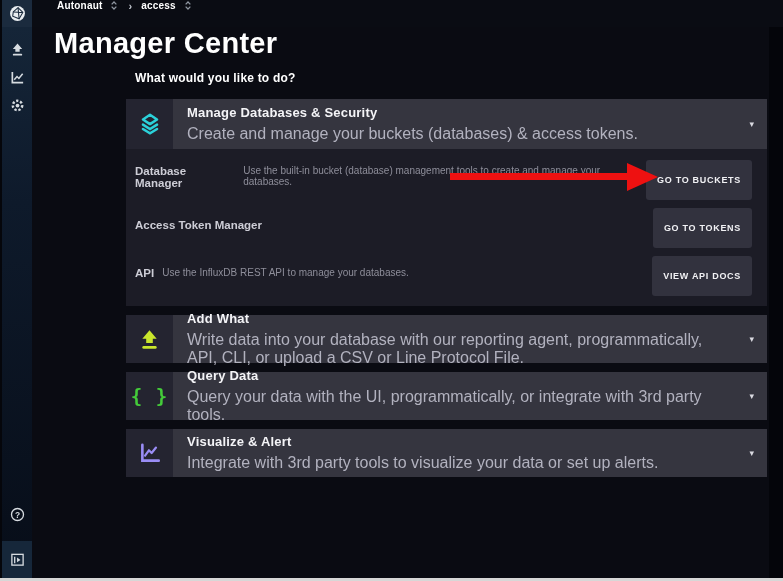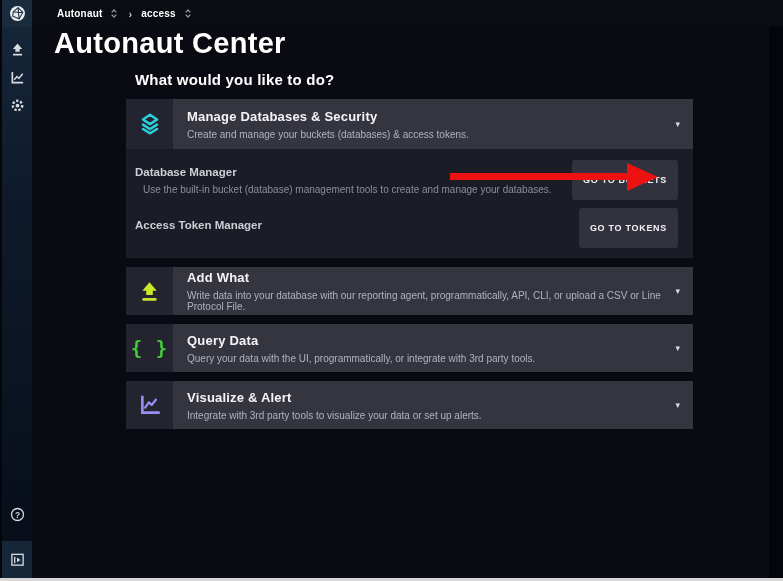--- a/index.html
+++ b/index.html
@@ -11,60 +11,60 @@
     -webkit-font-smoothing:antialiased;
   }
 
   
   .bottom-edge { position:absolute; left:0; right:0; bottom:0; height:3px; background:#d7d7d7; }
   .right-dark-col { position:absolute; top:27px; bottom:3px; right:0; width:14px; background:#04050a; }
 
   
   .topbar {
     position:absolute; left:32px; top:0; right:0; height:27px;
-    background:#0a0c13; display:flex; align-items:center; padding-left:25px;
+    background:#0a0c13; display:flex; align-items:flex-start; padding-left:25px;
   }
   .crumb { display:flex; align-items:center; gap:4px; cursor:pointer; }
   .crumb-label { color:#ffffff; font-size:10px; font-weight:bold; letter-spacing:.2px; }
   .crumb-sep { color:#c3c8d0; font-size:11px; font-weight:bold; margin:0 9px; }
   .sort-caret { display:inline-block; margin-left:3px; }
 
   
   .sidebar {
     position:absolute; left:2px; top:0; bottom:3px; width:30px;
     background:linear-gradient(180deg,#16273a 0%, #0e1a2b 35%, #070d18 100%);
   }
   .logo-cell { height:27px; width:30px; background:#1b2b3e; display:flex; align-items:center; justify-content:center; cursor:pointer; }
   .side-group-top { position:absolute; top:41px; left:0; width:30px; display:flex; flex-direction:column; align-items:center; gap:12px; }
   .side-icon { width:30px; height:16px; display:flex; align-items:center; justify-content:center; color:#d6dbe0; cursor:pointer; }
   .help-cell { position:absolute; bottom:56px; left:0; width:30px; display:flex; justify-content:center; color:#d6dbe0; cursor:pointer; }
   .bottom-cell { position:absolute; bottom:0; left:0; width:30px; height:37px; background:#16273a;
     display:flex; align-items:center; justify-content:center; color:#d6dbe0; cursor:pointer; }
 
   
   .page-title { position:absolute; left:54px; top:27px; color:#ffffff; font-size:29px; font-weight:bold; letter-spacing:.3px; }
-  .page-subtitle { position:absolute; left:135px; top:71px; color:#ffffff; font-size:15px; font-weight:bold; letter-spacing:.2px; }
+  .page-subtitle { position:absolute; left:135px; top:71px; color:#ffffff; font-size:12px; font-weight:bold; letter-spacing:.2px; }
 
   
   .main-bg { position:absolute; left:32px; top:27px; right:0; bottom:3px; background:#0a0b12; }
 
   
-  .panel { position:absolute; left:126px; top:99px; width:567px; }
+  .panel { position:absolute; left:126px; top:99px; width:641px; }
   .section { margin-bottom:9px; }
   .sec-header { display:flex; align-items:stretch; height:48px; background:#35353f; cursor:pointer; }
   .sec-header.tall { height:50px; }
   .icon-cell { width:47px; flex:none; background:#242430; display:flex; align-items:center; justify-content:center; }
   .sec-head-main { flex:1; display:flex; flex-direction:column; justify-content:center; padding:0 14px; }
   .sec-title { color:#f4f4f7; font-size:13px; font-weight:bold; letter-spacing:.2px; margin-bottom:5px; }
-  .sec-desc { color:#b2b2bf; font-size:10px; }
+  .sec-desc { color:#b2b2bf; font-size:16px; }
   .caret { display:flex; align-items:center; padding-right:13px; color:#d9d9e0; font-size:9px; }
 
   .sec-body { background:#1c1c26; padding:7px 15px 6px 9px; }
   .item { height:48px; display:flex; align-items:center; justify-content:space-between; }
-  .item-text { display:flex; flex-direction:column; justify-content:center; }
+  .item-text { display:flex; flex-direction:row; justify-content:center; }
   .item-title { color:#cdcdd6; font-size:11.5px; font-weight:bold; margin-bottom:6px; }
   .item-desc { color:#8e8e9a; font-size:10px;padding-left:8px; }
   .btn {
     background:#32323e; color:#f1f1f4; border:none; border-radius:3px;
     font-family:"Liberation Sans", sans-serif;
     font-size:9px; font-weight:bold; letter-spacing:.7px;
     padding:15px 11px; white-space:nowrap; cursor:pointer; flex:none;
   }
 
   .braces { color:#44cb3a; font-size:19px; font-weight:bold; letter-spacing:1px; font-family:"DejaVu Sans Mono", monospace; }
@@ -135,21 +135,21 @@
   <span class="crumb-sep">›</span>
   <div class="crumb">
     <span class="crumb-label">access</span>
     <svg class="sort-caret" width="10" height="11" viewBox="0 0 12 14">
       <path d="M3 5.5 L6 2.5 L9 5.5" fill="none" stroke="#8f96a1" stroke-width="1.6"></path>
       <path d="M3 8.5 L6 11.5 L9 8.5" fill="none" stroke="#8f96a1" stroke-width="1.6"></path>
     </svg>
   </div>
 </div>
 
-<h1 class="page-title">Autonaut Center</h1>
+<h1 class="page-title">Manager Center</h1>
 <div class="page-subtitle">What would you like to do?</div>
 
 <div class="panel">
 
   <div class="section">
     <div class="sec-header tall">
       <div class="icon-cell">
         <svg width="26" height="26" viewBox="0 0 24 24">
           <path d="M12 3.5 L18.5 7.8 L12 12.1 L5.5 7.8 Z" fill="none" stroke="#2bd1da" stroke-width="2.3" stroke-linejoin="round"></path>
           <path d="M5.5 12.6 L12 16.6 L18.5 12.6" fill="none" stroke="#2bd1da" stroke-width="2.3" stroke-linecap="round"></path>
@@ -169,20 +169,27 @@
           <div class="item-desc">Use the built-in bucket (database) management tools to create and manage your databases.</div>
         </div>
         <button class="btn">GO TO BUCKETS</button>
       </div>
       <div class="item">
         <div class="item-text">
           <div class="item-title">Access Token Manager</div>
         </div>
         <button class="btn">GO TO TOKENS</button>
       </div>
+      <div class="item">
+        <div class="item-text">
+          <div class="item-title">API</div>
+          <div class="item-desc">Use the InfluxDB REST API to manage your databases.</div>
+        </div>
+        <button class="btn">VIEW API DOCS</button>
+      </div>
     </div>
   </div>
 
   <div class="section">
     <div class="sec-header">
       <div class="icon-cell">
         <svg width="23" height="23" viewBox="0 0 16 16" style="color:#c9e62c">
           <path d="M8 1.5 L13 7.5 H10.3 V10.5 H5.7 V7.5 H3 Z" fill="currentColor"></path>
           <rect x="3" y="12.5" width="10" height="2" rx="1" fill="currentColor"></rect>
         </svg>

